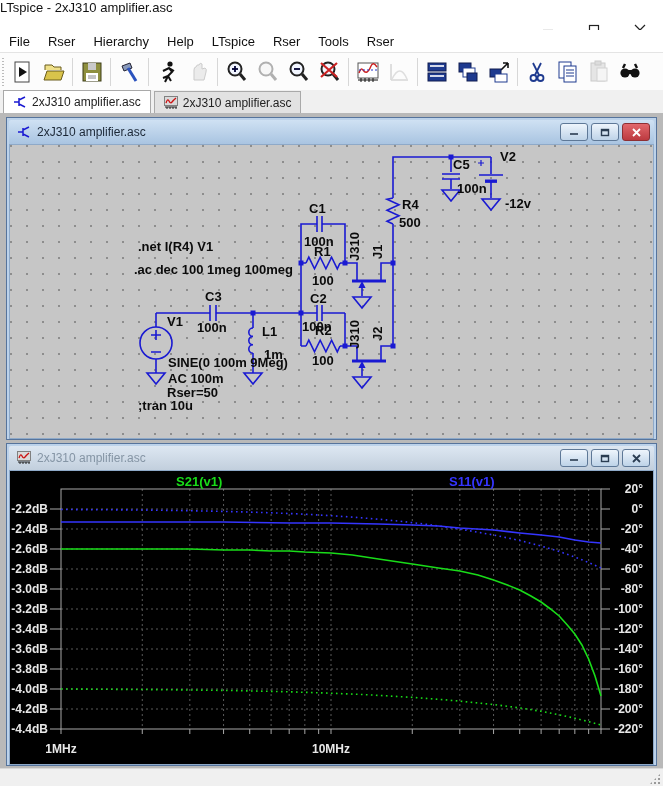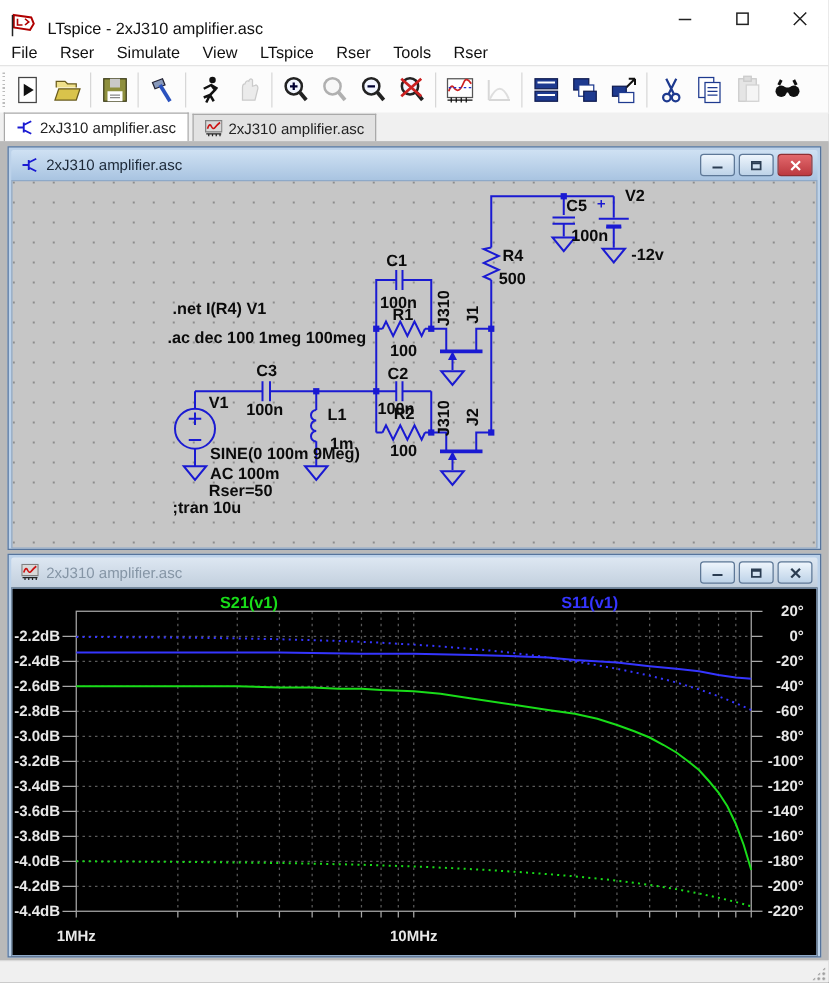--- a/index.html
+++ b/index.html
@@ -2,21 +2,21 @@
 <html lang="en"><head>
 <meta charset="utf-8">
 <style>
   html,body{margin:0;padding:0;}
   body{
     width:663px;height:786px;position:relative;overflow:hidden;
     font-family:"Liberation Sans",sans-serif;background:#fff;
     outline:1px solid #707070;
   }
   
-  .titlebar{position:absolute;left:0;top:0;width:663px;height:30px;background:#fff;display:flex;align-items:flex-end;}
+  .titlebar{position:absolute;left:0;top:0;width:663px;height:30px;background:#fff;display:flex;align-items:flex-start;flex-direction:column;}
   .app-icon{width:22px;height:20px;margin:0 8px 0 8px;}
   .app-title{font-size:13px;color:#111;}
   .sysbtns{margin-left:auto;display:flex;height:30px;}
   .sysbtn{width:46px;height:30px;display:flex;align-items:center;justify-content:center;}
   .menubar{position:absolute;left:0;top:30px;width:663px;height:22px;background:#fff;display:flex;align-items:center;font-size:13px;color:#111;}
   .menu-item{padding:3px 9px;}
   .toolbar{position:absolute;left:0;top:52px;width:663px;height:38px;background:#fcfcfc;border-top:1px solid #e4e4e4;display:flex;align-items:center;}
   .tb-grip{width:5px;height:28px;margin:0 3px 0 2px;background:repeating-linear-gradient(#bbb 0 1px,transparent 1px 3px);width:2px;}
   .tbtn{width:31px;height:32px;display:flex;align-items:center;justify-content:center;}
   .tbtn.disabled{opacity:.5;filter:grayscale(1);}
@@ -75,22 +75,22 @@
       <svg width="12" height="12" viewBox="0 0 12 12">
           <path d="M1,1 L11,11 M11,1 L1,11" stroke="#222" stroke-width="1.2"></path>
         </svg>
     </div>
   </div>
 </div>
 
 <div class="menubar" id="menubar">
     <span class="menu-item">File</span>
     <span class="menu-item">Rser</span>
-    <span class="menu-item">Simulate</span>
-    <span class="menu-item">View</span>
+    <span class="menu-item">Hierarchy</span>
+    <span class="menu-item">Help</span>
     <span class="menu-item">LTspice</span>
     <span class="menu-item">Rser</span>
     <span class="menu-item">Tools</span>
     <span class="menu-item">Rser</span>
   </div>
 
 <div class="toolbar" id="toolbar">
     <div class="tb-grip"></div>
     <div class="tbtn">
       <svg width="26" height="26" viewBox="0 0 26 26">

